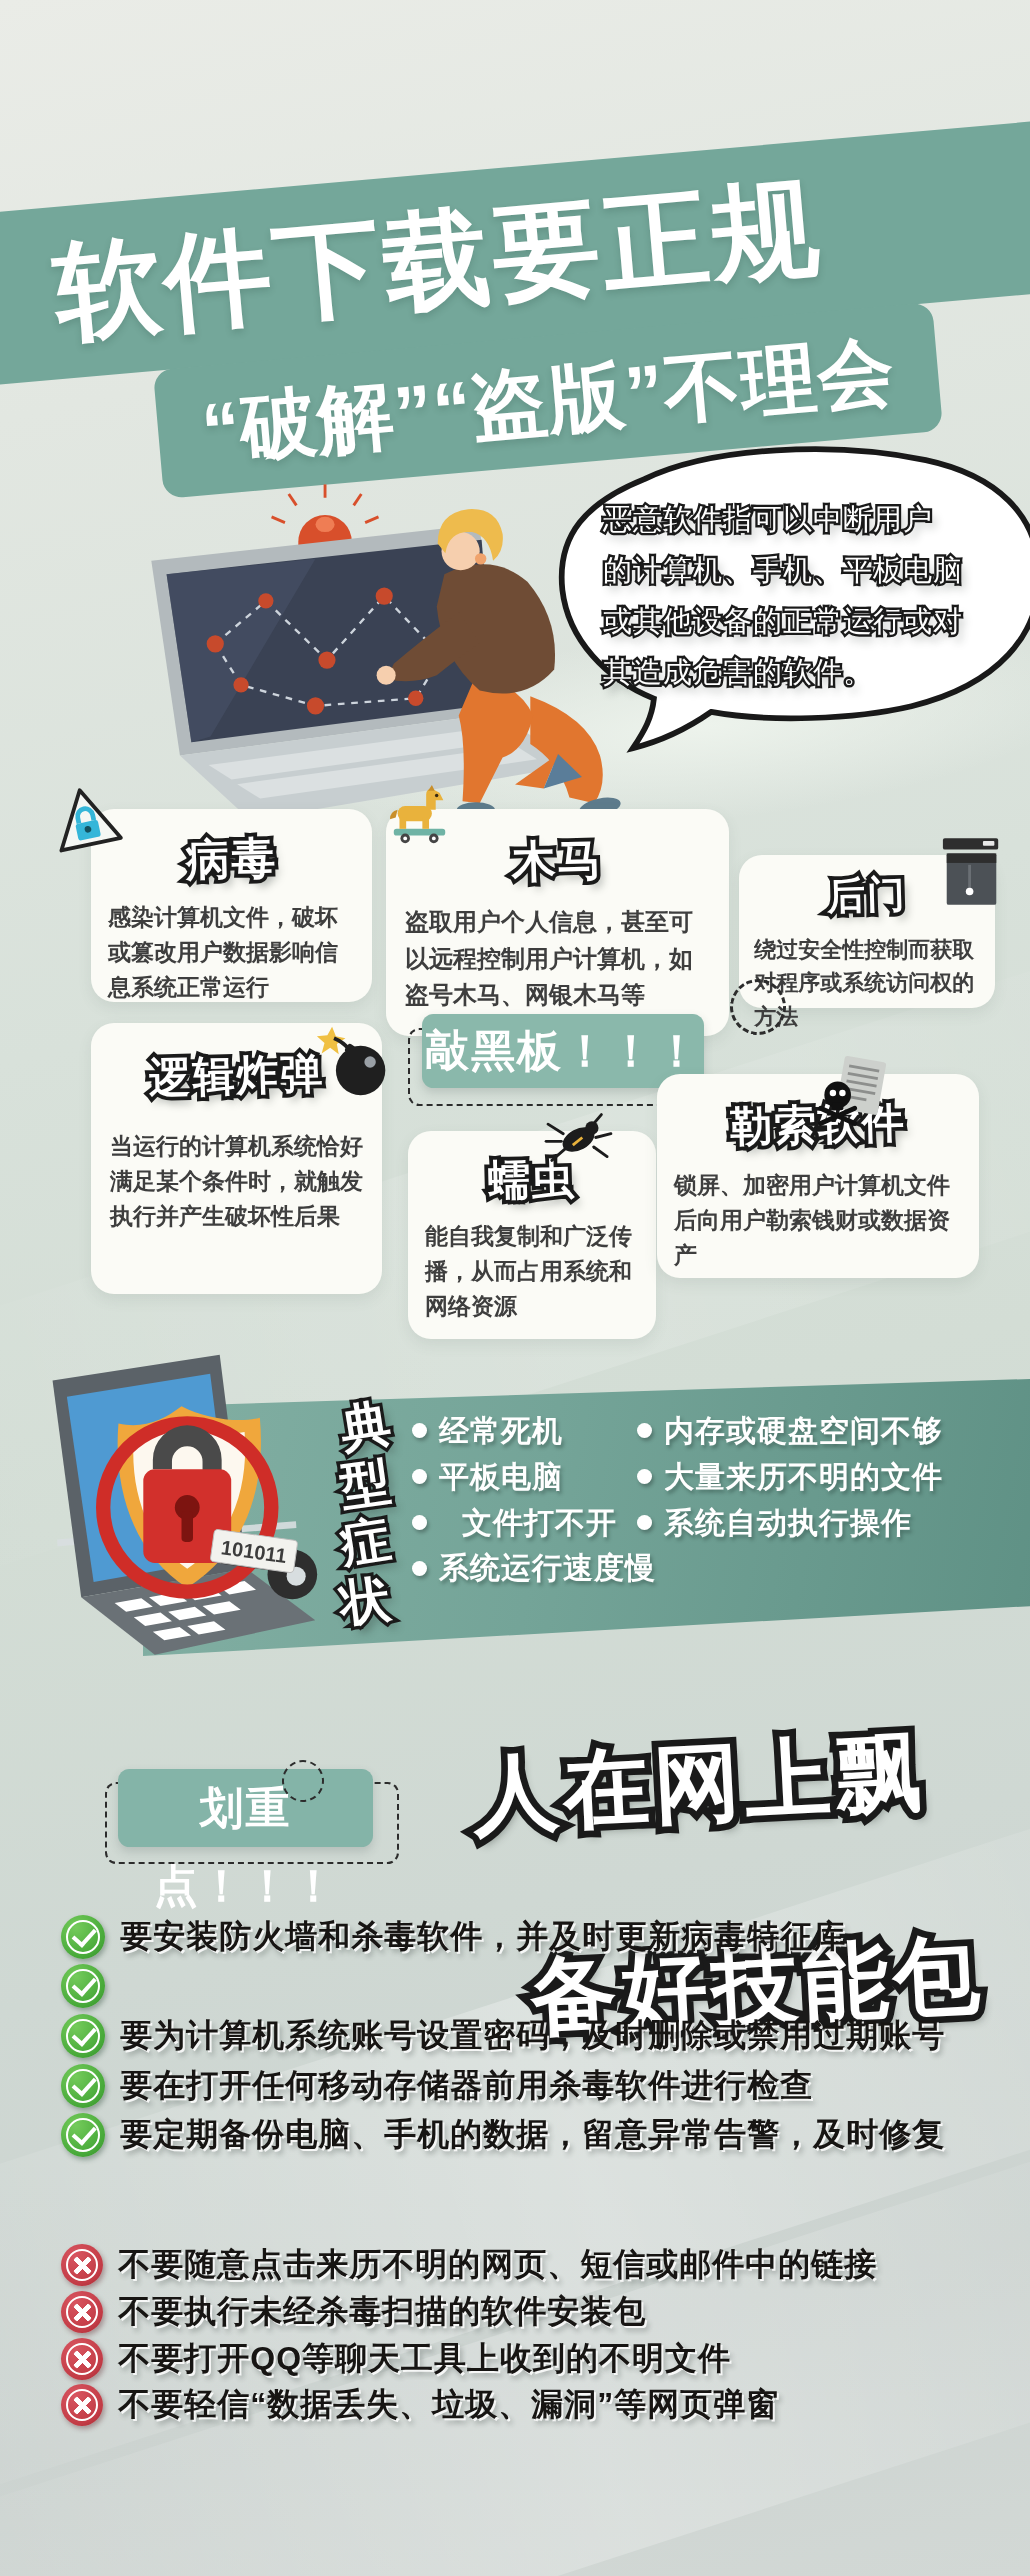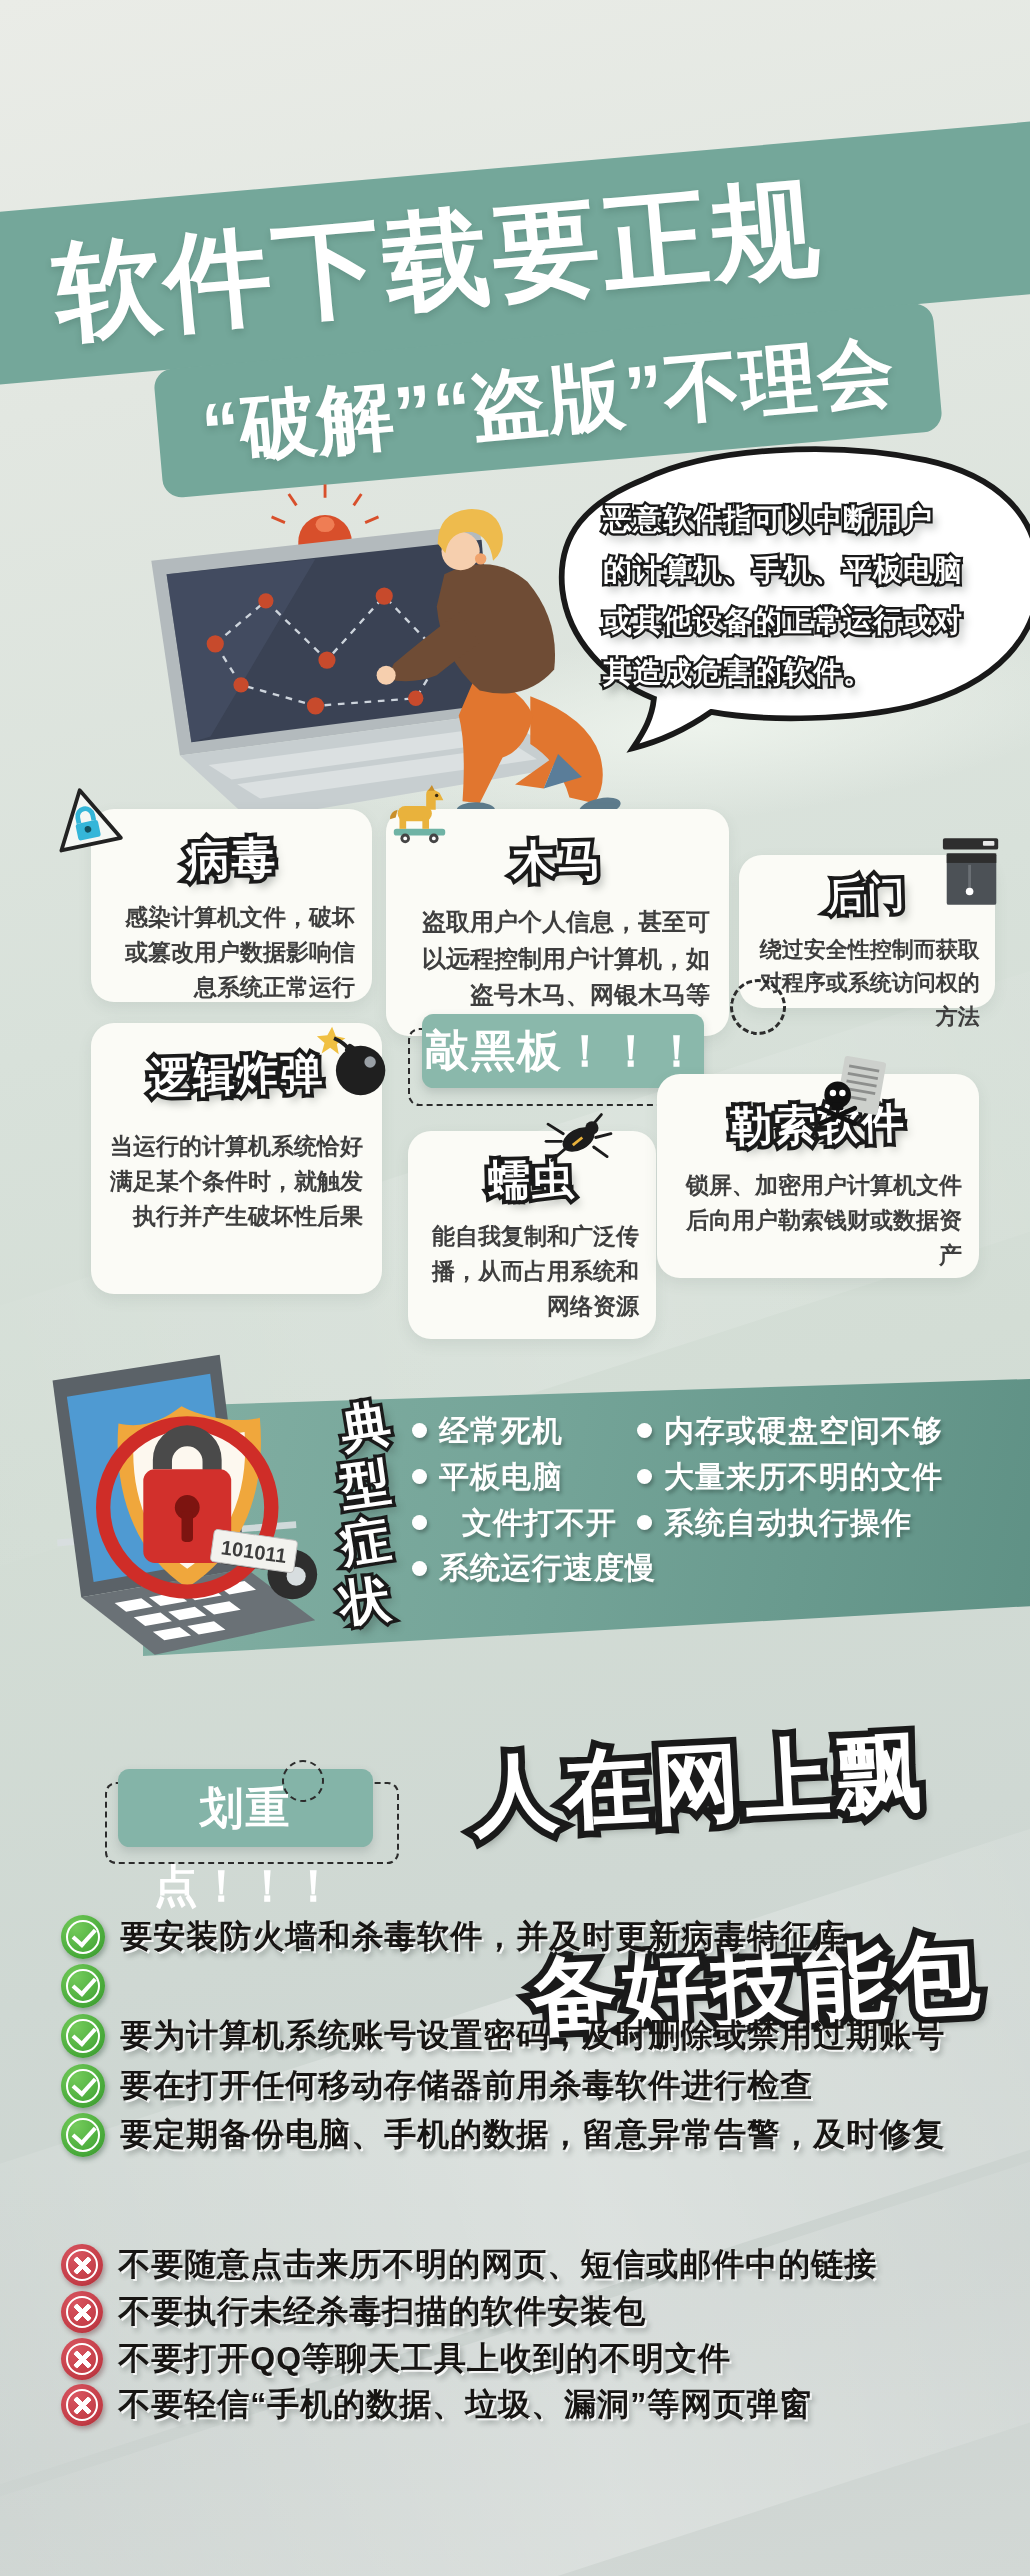--- a/index.html
+++ b/index.html
@@ -23,26 +23,26 @@
   .band1{left:-29px;top:167px;width:1088px;height:172px;background:#74a79a;transform:rotate(-5deg);
     color:#fff;font-weight:bold;font-size:107px;line-height:172px;padding-left:82px;box-sizing:border-box;letter-spacing:2.9px;
     text-shadow:0 3.8px 7.6px rgba(30,60,50,.18);}
   .band2{left:157px;top:336px;width:782px;height:129px;background:#74a79a;transform:rotate(-5deg);border-radius:19px;
     color:#fff;font-weight:bold;font-size:76px;line-height:129px;text-align:center;letter-spacing:1px;
     text-shadow:0 3.8px 7.6px rgba(30,60,50,.18);}
 
   
   .bubble-svg{left:549px;top:439px;}
   .bubble-text{left:603px;top:494px;width:382px;}
-  .bubble-line{font-size:29px;font-weight:700;line-height:51px;--stk:4.8px;letter-spacing:1px;}
+  .bubble-line{font-size:29px;font-weight:400;line-height:51px;--stk:4.8px;letter-spacing:1px;}
 
   
   .card{position:absolute;background:#fbfbf6;border-radius:23px;box-shadow:0 5.7px 13.4px rgba(80,95,90,.10);}
   .card-title{text-align:center;--stk:7.6px;letter-spacing:1.9px;transform:rotate(-1.5deg);}
-  .card-body{color:#3e3e3e;font-weight:700;line-height:1.52;text-align:right;}
+  .card-body{color:#3e3e3e;font-weight:700;line-height:1.52;text-align:left;}
   .c-virus{left:91px;top:809px;width:281px;height:193px;}
   .c-virus .card-title{margin-top:21px;font-size:44px;}
   .c-virus .card-body{padding:11.4px 17px 0;font-size:23px;}
   .c-trojan{left:386px;top:809px;width:343px;height:227px;}
   .c-trojan .card-title{margin-top:23px;font-size:44px;}
   .c-trojan .card-body{padding:13.4px 19px 0;font-size:24px;}
   .c-backdoor{left:739px;top:855px;width:256px;height:153px;}
   .c-backdoor .card-title{margin-top:15.3px;font-size:38px;}
   .c-backdoor .card-body{padding:11.4px 15.3px 0;font-size:22px;}
   .c-logic{left:91px;top:1023px;width:291px;height:271px;}
@@ -374,17 +374,17 @@
   <div class="rule-row" style="top:2289px;">
     <span class="no-icon"></span>
     <span class="rule-text">不要执行未经杀毒扫描的软件安装包</span>
   </div>
   <div class="rule-row" style="top:2336px;">
     <span class="no-icon"></span>
     <span class="rule-text">不要打开QQ等聊天工具上收到的不明文件</span>
   </div>
   <div class="rule-row" style="top:2382px;">
     <span class="no-icon"></span>
-    <span class="rule-text">不要轻信“手机的数据、垃圾、漏洞”等网页弹窗</span>
+    <span class="rule-text">不要轻信“数据丢失、垃圾、漏洞”等网页弹窗</span>
   </div>
 
 </div>
 
 
 </body></html>

